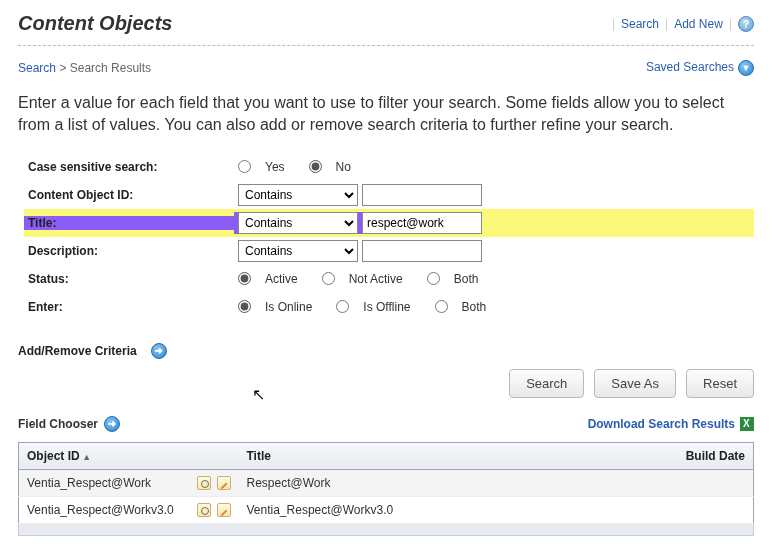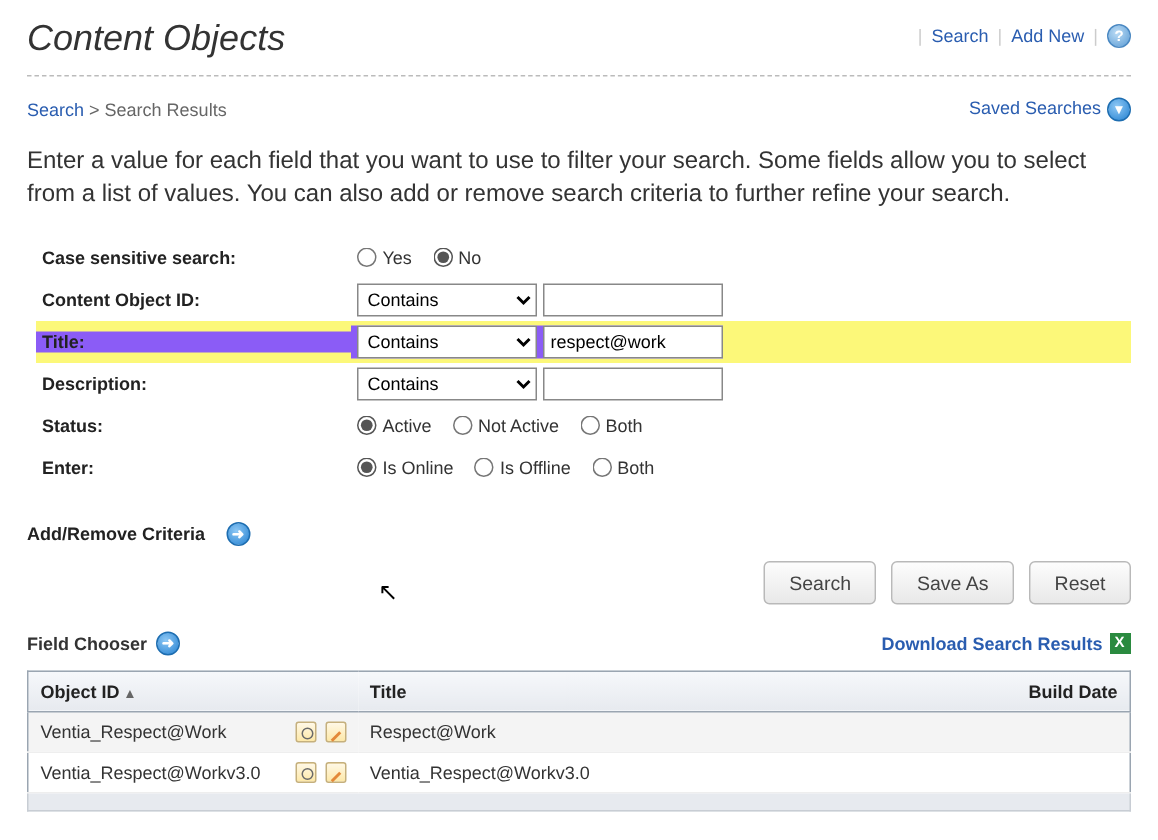--- a/index.html
+++ b/index.html
@@ -10,23 +10,23 @@
       background: #fff;
       padding: 12px 18px;
       width: 772px;
     }
     .header-row {
       display: flex;
       justify-content: space-between;
       align-items: flex-start;
     }
     .page-title {
-      font-size: 24px;
+      font-size: 20px;
       font-style: italic;
-      font-weight: normal;
+      font-weight: bold;
       color: #333;
       margin-bottom: 6px;
     }
     .top-links {
       font-size: 12px;
       color: #2a5db0;
       display: flex;
       align-items: center;
       gap: 6px;
       padding-top: 4px;
@@ -125,21 +125,21 @@
     input[type="text"] {
       font-size: 12px;
       height: 22px;
       border: 1px solid #888;
       padding: 1px 4px;
       width: 120px;
     }
     .radio-group {
       display: flex;
       align-items: center;
-      gap: 2px;
+      gap: 12px;
     }
     .radio-group label {
       font-size: 12px;
       margin-right: 12px;
       margin-left: 2px;
     }
     input[type="radio"] {
       margin: 0;
       width: 13px; height: 13px;
       accent-color: #555;

